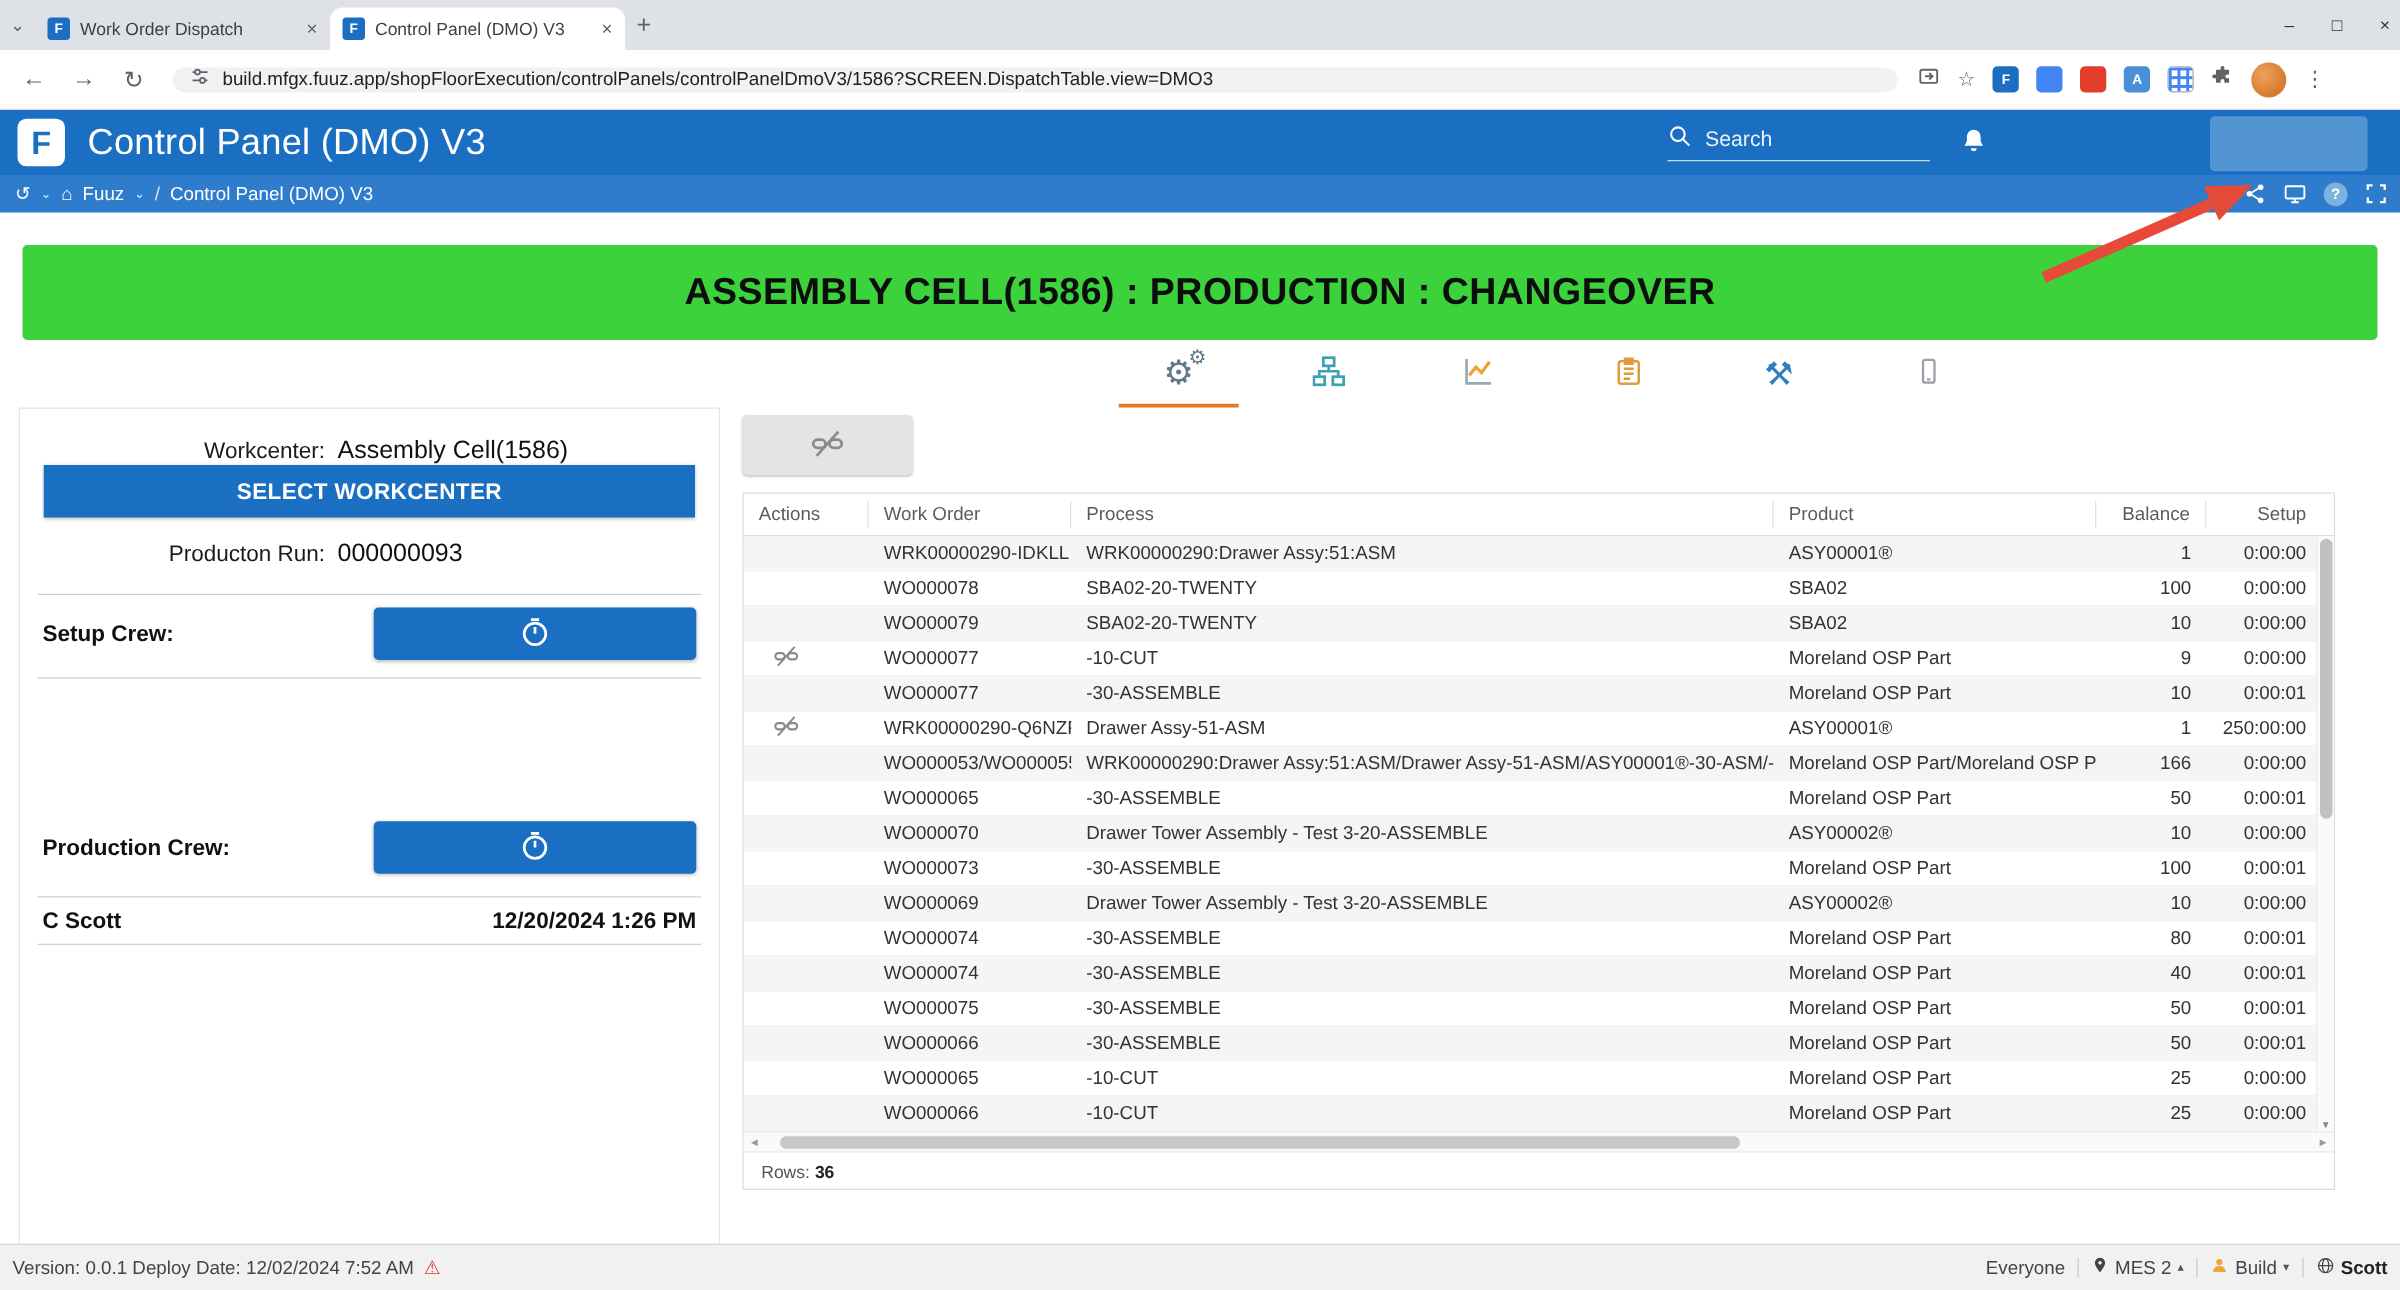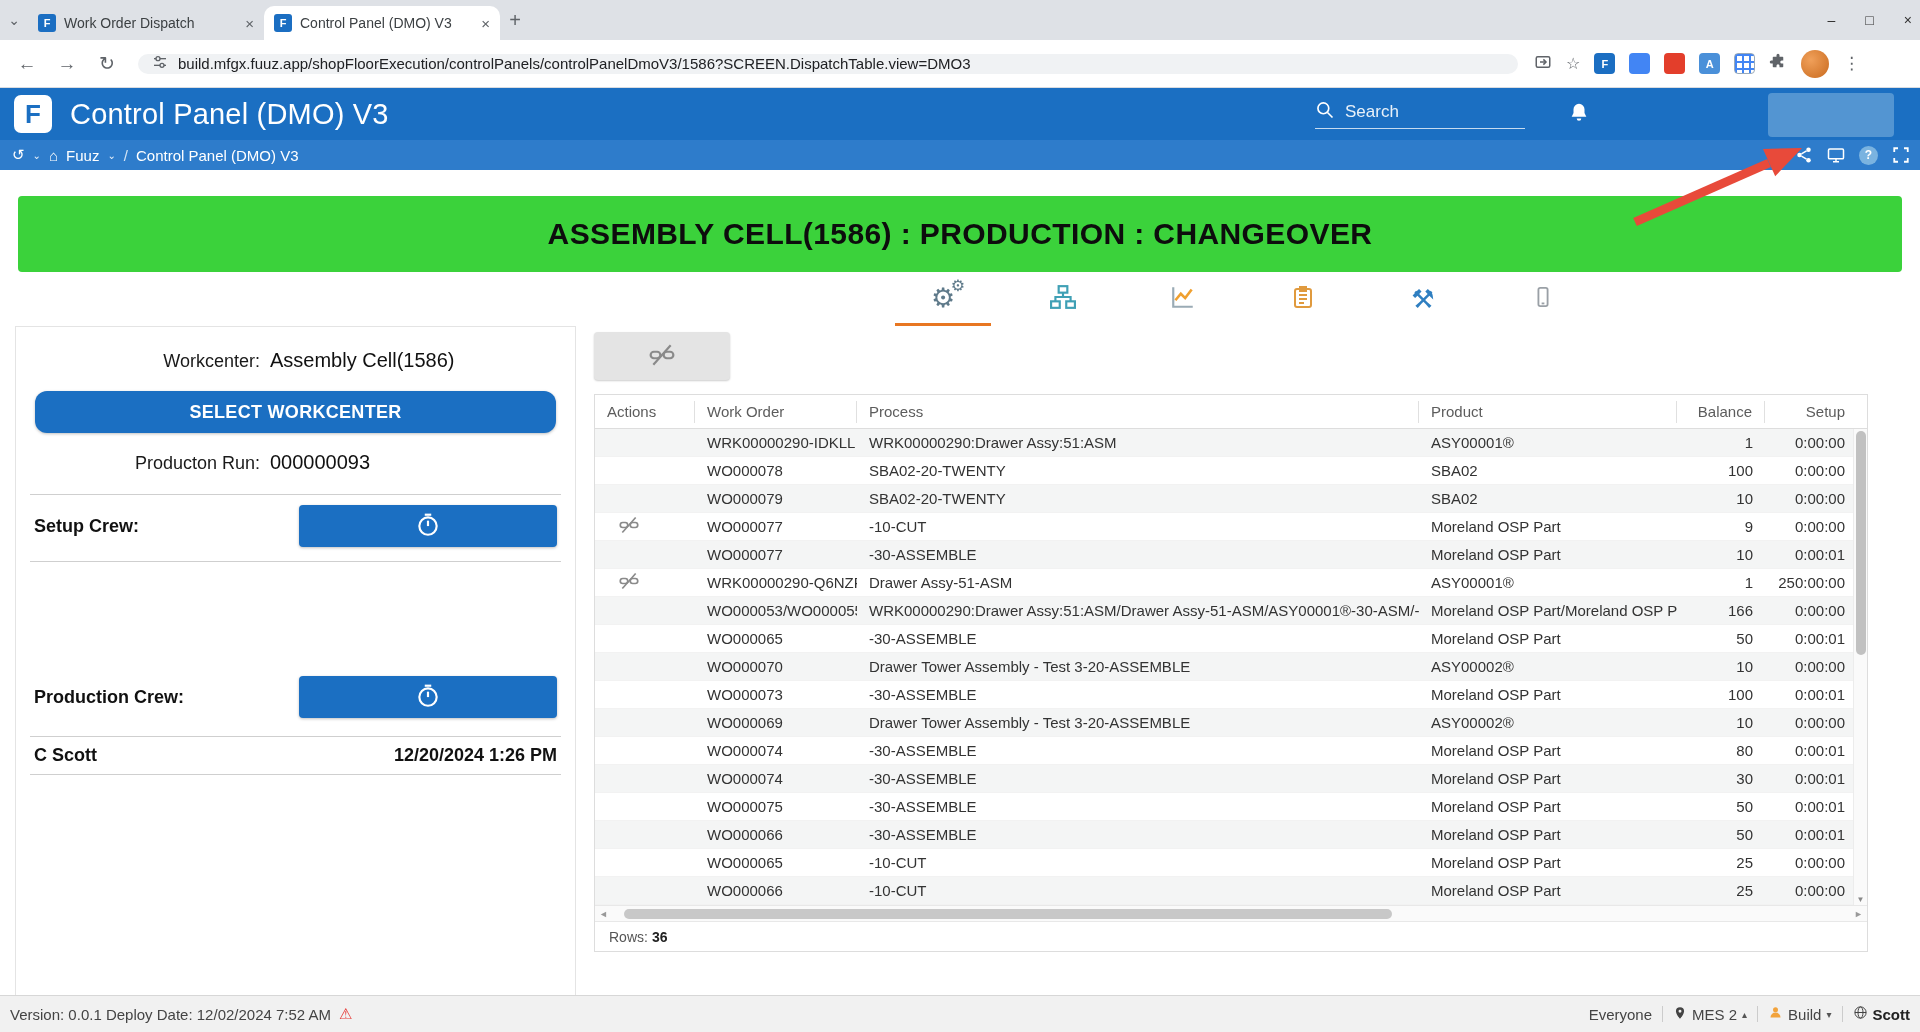--- a/index.html
+++ b/index.html
@@ -24,21 +24,21 @@
   .omni-icons { display:flex; align-items:center; gap:14px; margin-left:10px; }
   .ext-icon { width:21px; height:21px; border-radius:4px; display:flex; align-items:center; justify-content:center; font-size:11px; font-weight:bold; color:#fff; cursor:pointer; }
   .avatar { width:28px; height:28px; border-radius:50%; background:radial-gradient(circle at 35% 35%, #f0a05a, #c96a1e); margin-left:8px; cursor:pointer; }
   .menu-dots { font-size:17px; color:#5f6368; margin-left:8px; cursor:pointer; }
   .star { font-size:16px; color:#5f6368; cursor:pointer; }
 
   
   .app-header { height:52px; background:#1b6fc2; display:flex; align-items:center; padding:0 14px; position:relative; }
   .fuuz-logo { width:38px; height:38px; background:#fff; border-radius:7px; color:#1b6fc2; font-size:26px; font-weight:bold; display:flex; align-items:center; justify-content:center; }
   .app-title { color:#fff; font-size:29px; font-weight:500; margin-left:18px; letter-spacing:.2px; }
-  .hdr-search { position:absolute; right:395px; display:flex; align-items:center; gap:10px; border-bottom:1px solid rgba(255,255,255,.75); padding-bottom:4px; width:210px; }
+  .hdr-search { position:absolute; right:376px; display:flex; align-items:center; gap:10px; border-bottom:1px solid rgba(255,255,255,.75); padding-bottom:4px; width:210px; }
   .hdr-search input { background:transparent; border:none; outline:none; color:#fff; font-size:17px; width:160px; font-family:"Liberation Sans",sans-serif; }
   .hdr-search input::placeholder { color:rgba(255,255,255,.9); }
   .bell { position:absolute; right:330px; top:14px; cursor:pointer; }
   .user-box { position:absolute; right:26px; top:5px; width:126px; height:44px; background:#5395d2; border-radius:4px; cursor:pointer; }
 
   
   .crumbbar { height:30px; background:#2e7ccb; display:flex; align-items:center; color:#fff; font-size:15px; padding:0 12px; gap:8px; position:relative; }
   .crumb-glyph { font-size:15px; cursor:pointer; }
   .crumb-caret { font-size:10px; opacity:.9; cursor:pointer; }
   .crumb-link { cursor:pointer; }
@@ -57,21 +57,21 @@
   .gears { position:relative; color:#5f7a8a; }
   .g1 { font-size:27px; }
   .g2 { font-size:16px; position:absolute; top:-6px; right:-10px; }
   .glyph-tools { font-size:26px; color:#2f7fc1; }
 
   .content { display:flex; height:690px; }
   .left-card { margin-left:15px; width:561px; height:670px; border:1px solid #e4e4e4; background:#fff; padding:16px 14px 16px; }
   .kv-row { display:flex; align-items:baseline; margin-top:6px; }
   .kv-label { width:230px; text-align:right; font-size:18px; color:#1a1a1a; margin-right:10px; }
   .kv-value { font-size:20px; color:#111; }
-  .big-btn { display:block; width:calc(100% - 10px); margin:19px auto 0; height:42px; border:none; border-radius:12px; color:#fff; font-size:18px; font-weight:bold; letter-spacing:.3px; cursor:pointer; box-shadow:0 1px 3px rgba(0,0,0,.25); font-family:"Liberation Sans",sans-serif; }
+  .big-btn { display:block; width:calc(100% - 10px); margin:0 auto 0; height:42px; border:none; border-radius:0; color:#fff; font-size:18px; font-weight:bold; letter-spacing:.3px; cursor:pointer; box-shadow:0 1px 3px rgba(0,0,0,.25); font-family:"Liberation Sans",sans-serif; }
   .btn-blue { background:#1b6fc2; }
   .btn-red { background:#e8132b; }
   .divider { border-top:1px solid #cfcfcf; margin-top:20px; }
   .crew-row { display:flex; align-items:center; justify-content:space-between; padding:10px 4px; }
   .crew-label { font-size:18px; font-weight:bold; color:#111; }
   .crew-btn { width:258px; height:42px; background:#1b6fc2; border:none; border-radius:4px; display:flex; align-items:center; justify-content:center; cursor:pointer; box-shadow:0 1px 3px rgba(0,0,0,.25); }
   .crew-row.production { margin-top:104px; }
   .sig-row { display:flex; align-items:center; justify-content:space-between; border-top:1px solid #cfcfcf; border-bottom:1px solid #cfcfcf; margin-top:8px; padding:8px 4px; font-size:18px; font-weight:bold; color:#111; }
 
   .right-panel { flex:1; padding:6px 18px 0; }
@@ -613,21 +613,21 @@
                         <rect x="1.5" y="9" width="9" height="6" rx="3"></rect>
                         <rect x="13.5" y="9" width="9" height="6" rx="3"></rect>
                         <line x1="4" y1="21" x2="20" y2="3"></line>
                       </g>
                     </svg>
                   </span>
                 </div>
                 <div class="t-c c-wo">WO000074</div>
                 <div class="t-c c-proc">-30-ASSEMBLE</div>
                 <div class="t-c c-prod">Moreland OSP Part</div>
-                <div class="t-c c-bal">30</div>
+                <div class="t-c c-bal">40</div>
                 <div class="t-c c-setup">0:00:01</div>
               </div>
 
               <div class="t-row">
                 <div class="t-c c-actions">
                   <span class="unlink-icon">
                     <svg viewBox="0 0 24 24" width="20" height="20">
                       <g fill="none" stroke="#8a8a8a" stroke-width="2">
                         <rect x="1.5" y="9" width="9" height="6" rx="3"></rect>
                         <rect x="13.5" y="9" width="9" height="6" rx="3"></rect>

